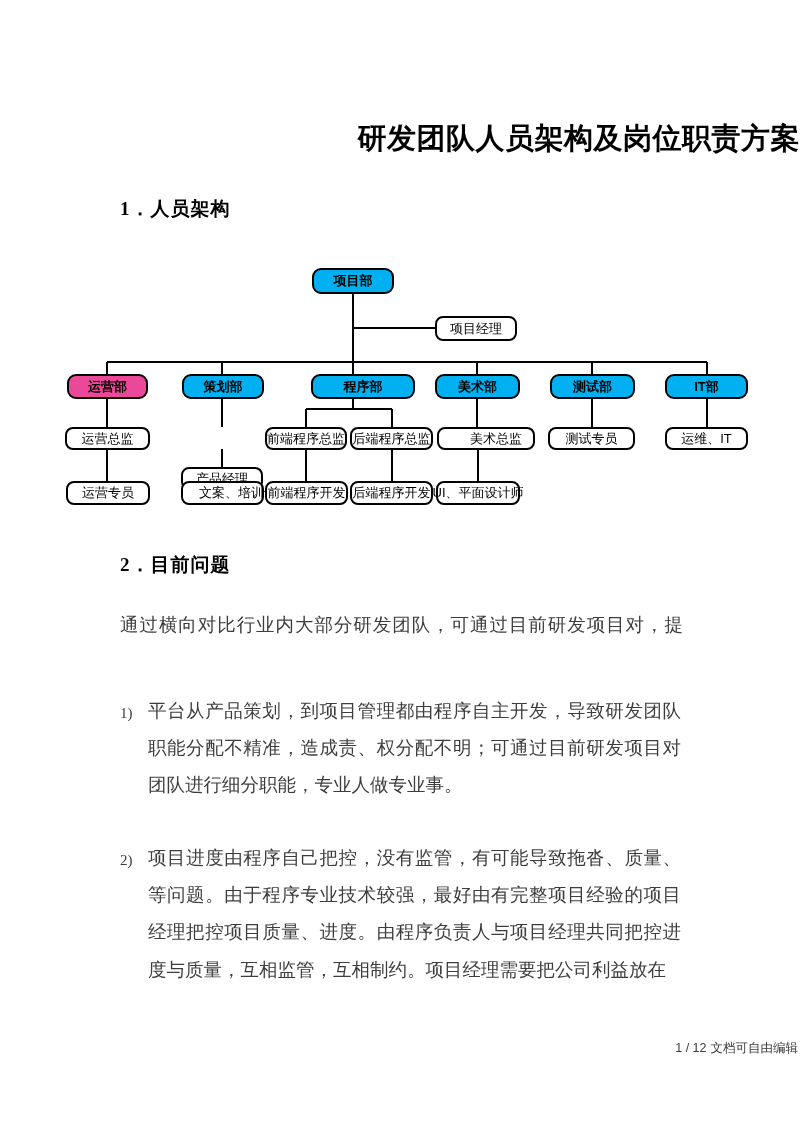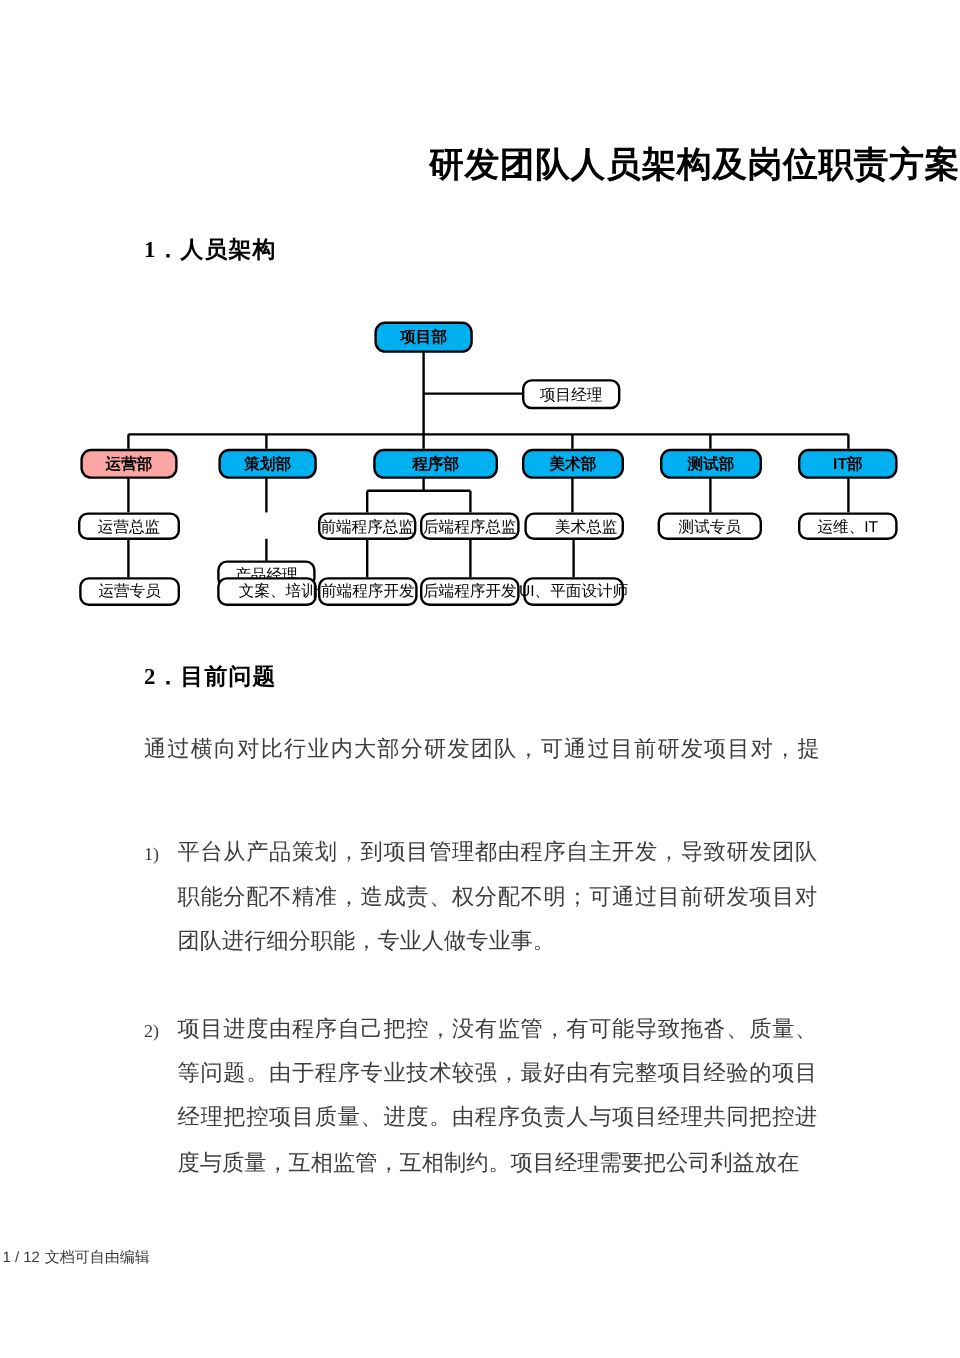--- a/index.html
+++ b/index.html
@@ -71,21 +71,21 @@
   .list-num {
     position: absolute;
     left: 120px;
     font-size: 15px;
     color: #3d3d3d;
     line-height: 22px;
   }
   .footer {
     position: absolute;
     left: 0; top: 1040px; width: 800px;
-    text-align: left;
+    text-align: right;
     font-family: "Liberation Sans", sans-serif;
     font-size: 12.5px;
     color: #3a3a3a;
     line-height: 17px;
   }
   .footer span { padding: 0 2px; }
 </style>
 </head>
 <body>
 
@@ -125,32 +125,32 @@
       <line x1="222" y1="449" x2="222" y2="481"></line>
       <line x1="306" y1="449" x2="306" y2="481"></line>
       <line x1="392" y1="449" x2="392" y2="481"></line>
       <line x1="478" y1="449" x2="478" y2="481"></line>
     </g>
   </svg>
 
   <div class="onode blue" style="left: 312px; top: 268px; width: 82px; height: 26px; background: rgb(0, 176, 240);">项目部</div>
   <div class="onode" style="left:435px;top:316px;width:82px;height:25px;">项目经理</div>
 
-  <div class="onode blue" style="left: 67px; top: 374px; width: 81px; height: 25px; background: #fca5a5;">运营部</div>
+  <div class="onode blue" style="left: 67px; top: 374px; width: 81px; height: 25px; background: #ec4899;">运营部</div>
   <div class="onode blue" style="left: 182px; top: 374px; width: 82px; height: 25px; background: rgb(0, 176, 240);">策划部</div>
   <div class="onode blue" style="left: 311px; top: 374px; width: 104px; height: 25px; background: rgb(0, 176, 240);">程序部</div>
   <div class="onode blue" style="left: 435px; top: 374px; width: 85px; height: 25px; background: rgb(0, 176, 240);">美术部</div>
   <div class="onode blue" style="left: 550px; top: 374px; width: 85px; height: 25px; background: rgb(0, 176, 240);">测试部</div>
   <div class="onode blue" style="left: 665px; top: 374px; width: 83px; height: 25px; background: rgb(0, 176, 240);">IT部</div>
 
   <div class="onode" style="left:65px;top:427px;width:85px;height:23px;">运营总监</div>
   <div class="onode" style="left:181px;top:427px;width:82px;height:23px;margin-top:40px;">产品经理</div>
   <div class="onode" style="left:265px;top:427px;width:82px;height:23px;">前端程序总监</div>
   <div class="onode" style="left:350px;top:427px;width:83px;height:23px;">后端程序总监</div>
-  <div class="onode" style="left:437px;top:427px;width:83px;height:23px;padding-left:20px;">美术总监</div>
+  <div class="onode" style="left:437px;top:427px;width:98px;height:23px;padding-left:20px;">美术总监</div>
   <div class="onode" style="left:548px;top:427px;width:87px;height:23px;">测试专员</div>
   <div class="onode" style="left:665px;top:427px;width:83px;height:23px;">运维、IT</div>
 
   <div class="onode" style="left:66px;top:481px;width:84px;height:24px;">运营专员</div>
   <div class="onode" style="left:181px;top:481px;width:83px;height:24px;padding-left:44px;">文案、培训专员</div>
   <div class="onode" style="left:265px;top:481px;width:83px;height:24px;">前端程序开发</div>
   <div class="onode" style="left:350px;top:481px;width:83px;height:24px;">后端程序开发</div>
   <div class="onode" style="left:436px;top:481px;width:84px;height:24px;">UI、平面设计师</div>
 
   <div class="section-heading" style="top:551px;">2．目前问题</div>

